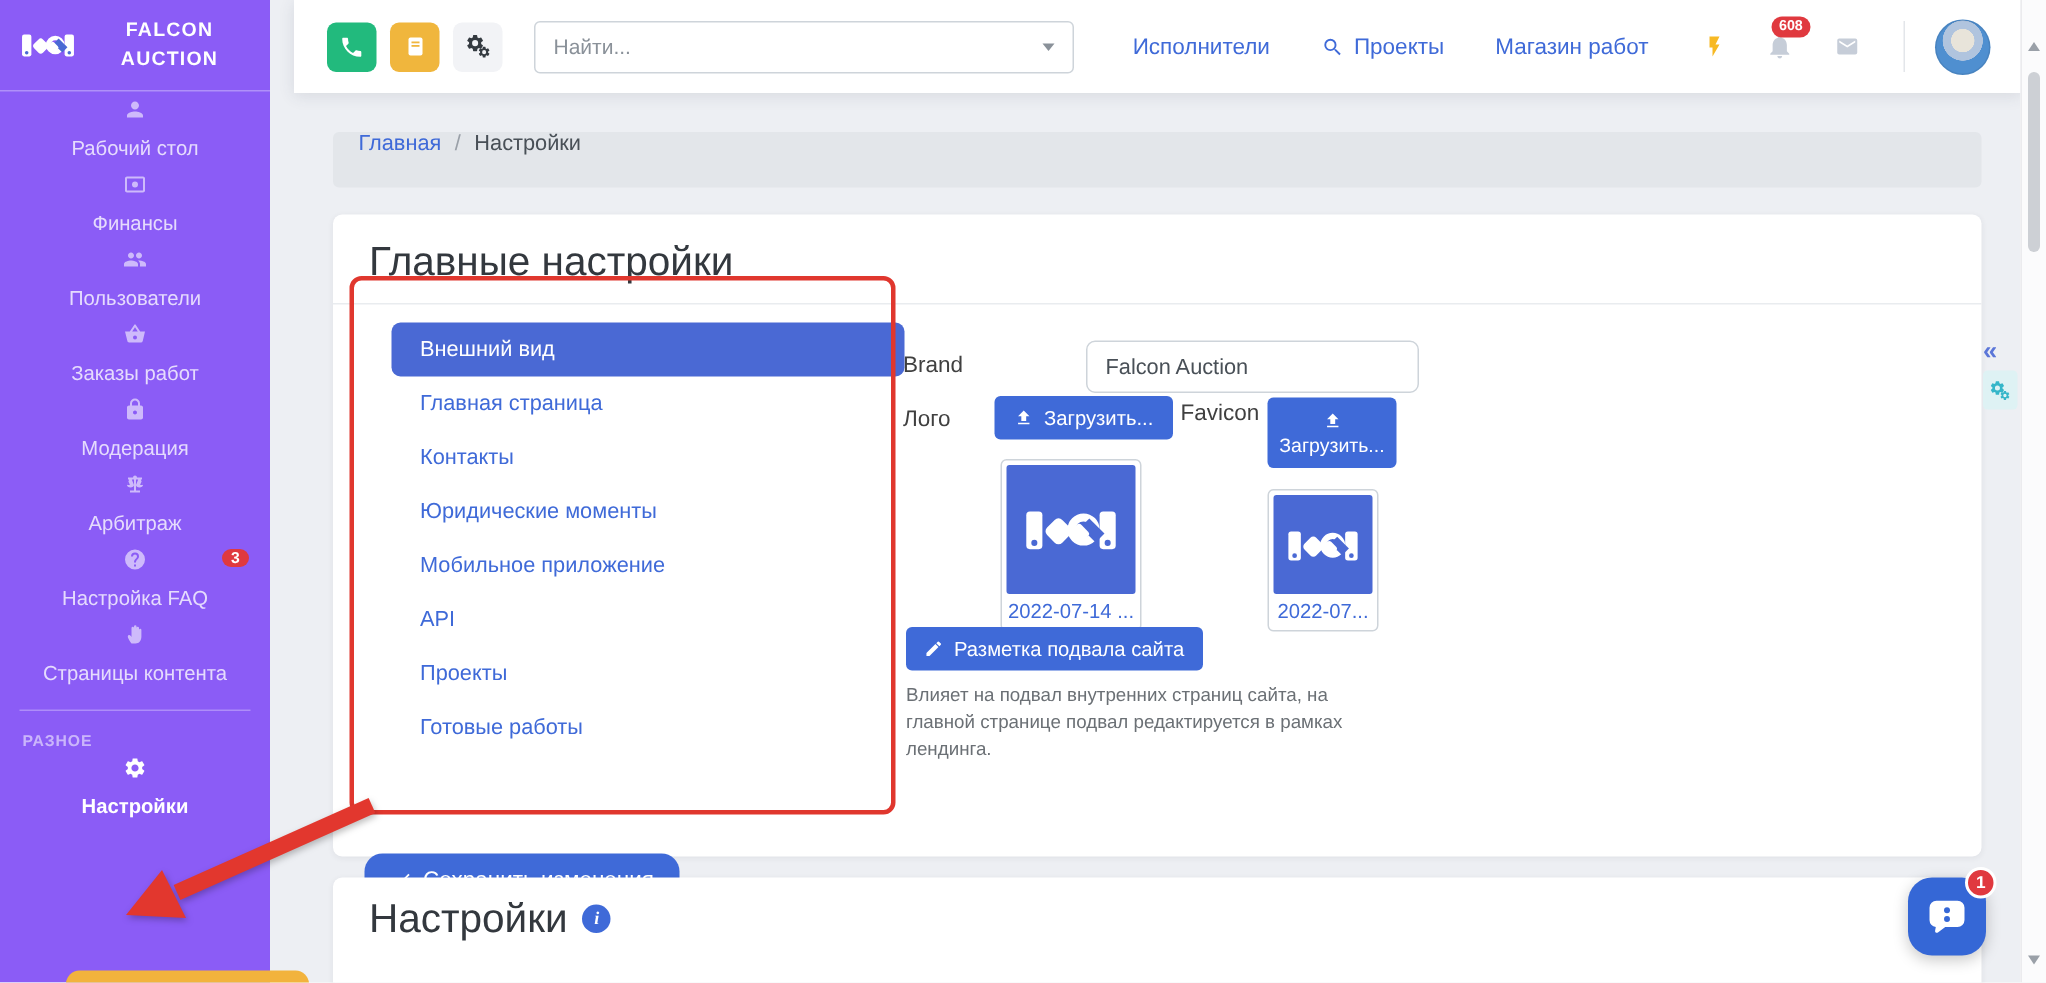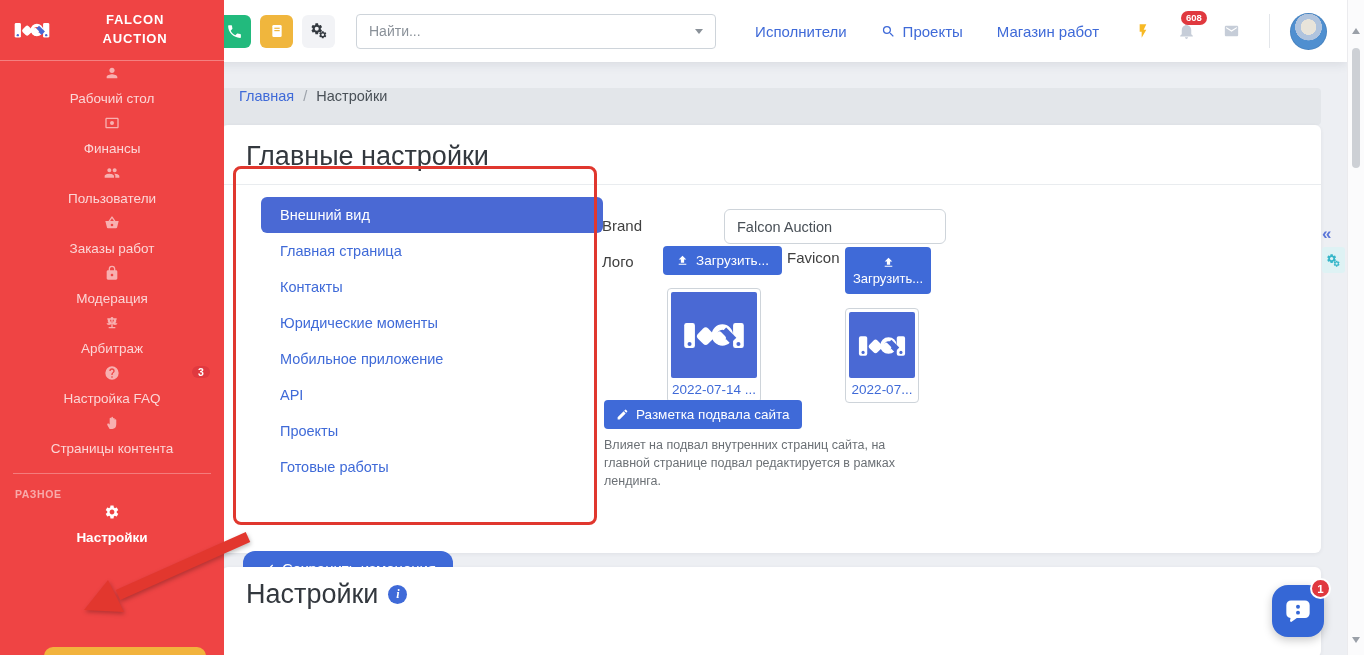--- a/index.html
+++ b/index.html
@@ -7,21 +7,21 @@
   body { font-family:"Liberation Sans","DejaVu Sans",sans-serif; background:#edeff3; position:relative; }
 
   
   .scrollbar { position:absolute; top:0; right:0; width:17px; height:655px; background:#fbfbfc; border-left:1px solid #ebebee; z-index:40; }
   .sb-arrow { position:absolute; left:4px; width:0; height:0; border-left:4px solid transparent; border-right:4px solid transparent; }
   .sb-up { top:28px; border-bottom:6px solid #9aa0a8; }
   .sb-down { bottom:12px; border-top:6px solid #9aa0a8; }
   .sb-thumb { position:absolute; left:4px; top:48px; width:8px; height:120px; background:#cdd0d5; border-radius:5px; }
 
   
-  .sidebar { position:absolute; left:0; top:0; width:224px; height:655px; background:#ef4444; z-index:10; }
+  .sidebar { position:absolute; left:0; top:0; width:180px; height:655px; background:#8b5cf6; z-index:10; }
   .logo-row { height:61px; display:flex; align-items:center; padding:0 14px; gap:10px; border-bottom:1px solid rgba(255,255,255,.32); }
   .logo-mark svg { display:block; }
   .brand-text { color:#fff; font-weight:bold; font-size:13px; letter-spacing:.8px; text-align:center; flex:1; line-height:1.45; }
   .nav { position:absolute; top:65px; left:0; right:0; }
   .nav-item { height:50px; display:flex; align-items:center; padding:0 14px; gap:10px; color:rgba(255,255,255,.78); font-size:13.5px; cursor:pointer;flex-direction:column; }
   .nav-item .nav-ic { width:16px; height:16px; flex:0 0 16px; fill:rgba(255,255,255,.58); }
   .nav-badge { margin-left:auto; background:#e0393f; color:#fff; font-size:10.5px; font-weight:bold; min-width:18px; height:18px; border-radius:9px; display:flex; align-items:center; justify-content:center; padding:0 5px; }
   .nav-divider { border-top:1px solid rgba(255,255,255,.3); margin:8px 13px 0; }
   .nav-section { padding:14px 15px 4px; color:rgba(255,255,255,.55); font-size:10.5px; font-weight:bold; letter-spacing:.6px; }
   .nav-item.active { color:#fff; font-weight:bold; }
@@ -48,21 +48,21 @@
     background:radial-gradient(circle at 50% 38%, #e8e4da 0 26%, #b0c4de 27% 45%, #4f8fd0 46% 100%); box-shadow:0 0 0 1px rgba(0,0,0,.08) inset; }
 
   
   .main { position:absolute; left:196px; top:62px; right:17px; bottom:0; background:#edeff3; }
   .breadcrumb { margin:26px 26px 0; height:37px; background:#e3e6ea; border-radius:4px; display:flex; align-items:flex-start; padding:0 17px; font-size:14.5px; }
   .bc-home { color:#3f6ad8; cursor:pointer; }
   .bc-sep { color:#9aa0a8; margin:0 9px; }
   .bc-cur { color:#495057; }
 
   .card { background:#fff; border-radius:6px; box-shadow:0 1px 4px rgba(40,47,60,.07); margin:0 26px; }
-  .card1 { height:428px; position:relative; }
+  .card1 { margin-top:18px; height:428px; position:relative; }
   .card1-header { padding:16px 24px 12px; border-bottom:1px solid #e9ecef; }
   .page-title { font-size:27px; color:#33383e; font-weight:400; }
 
   .tabs { position:absolute; left:39px; top:72px; width:342px; z-index:2; }
   .tab { height:36px; line-height:36px; padding-left:19px; font-size:14.5px; color:#3f6ad8; cursor:pointer; border-radius:6px; }
   .tab.active { background:#4a69d4; color:#fff; }
   .red-box { position:absolute; left:11px; top:41px; width:364px; height:359px; border:3px solid #e0372e; border-radius:8px; pointer-events:none; z-index:3; }
 
   .form { position:absolute; left:380px; top:58px; width:560px; }
   .form-label { position:absolute; font-size:15px; color:#404040; }

